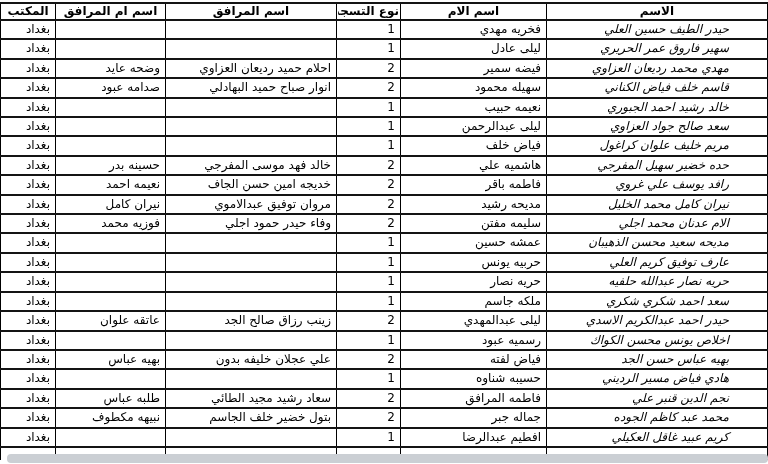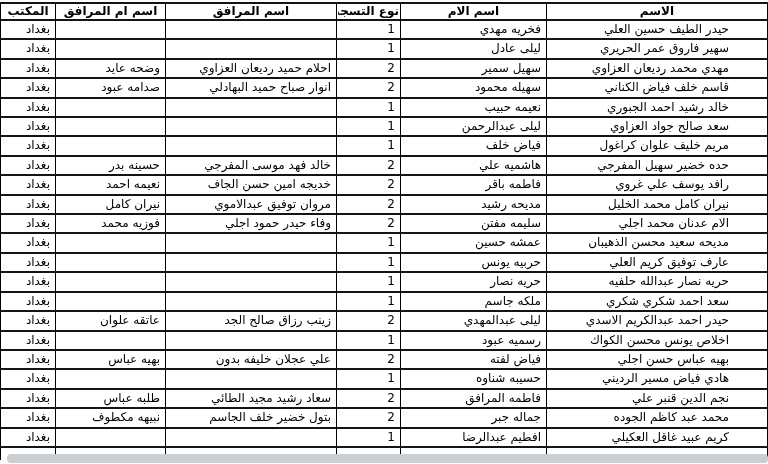--- a/index.html
+++ b/index.html
@@ -40,21 +40,21 @@
     padding: 0 1px;
     border-radius: 7px;
   }
   td {
     font-size: 12px;
     height: 17.4px;
     line-height: 17.4px;
     text-align: right;
     padding: 0 5px;
   }
-  td.col-name { padding-right: 38px; padding-left: 4px; }
+  td.col-name { padding-right: 38px; padding-left: 4px; font-style: italic; }
   td.col-reg_type { padding-left: 3px; }
   tr.partial td {
     height: 12px;
     border-bottom: none;
   }
   .hscrollbar {
     position: absolute;
     left: 7px; right: 0; bottom: 1px;
     height: 9px;
     background: #cbcfd4;
@@ -96,21 +96,21 @@
         <tr>
           <td class="col-name">سهير فاروق عمر الحريري</td>
           <td class="col-mother">ليلى عادل</td>
           <td class="col-reg_type">1</td>
           <td class="col-companion"></td>
           <td class="col-companion_mother"></td>
           <td class="col-office">بغداد</td>
         </tr>
         <tr>
           <td class="col-name">مهدي محمد رديعان العزاوي</td>
-          <td class="col-mother">سهيل سمير</td>
+          <td class="col-mother">فيضه سمير</td>
           <td class="col-reg_type">2</td>
           <td class="col-companion">احلام حميد رديعان العزاوي</td>
           <td class="col-companion_mother">وضحه عايد</td>
           <td class="col-office">بغداد</td>
         </tr>
         <tr>
           <td class="col-name">قاسم خلف فياض الكناني</td>
           <td class="col-mother">سهيله محمود</td>
           <td class="col-reg_type">2</td>
           <td class="col-companion">انوار صباح حميد البهادلي</td>
@@ -215,21 +215,21 @@
         </tr>
         <tr>
           <td class="col-name">اخلاص يونس محسن الكواك</td>
           <td class="col-mother">رسميه عبود</td>
           <td class="col-reg_type">1</td>
           <td class="col-companion"></td>
           <td class="col-companion_mother"></td>
           <td class="col-office">بغداد</td>
         </tr>
         <tr>
-          <td class="col-name">بهيه عباس حسن اجلي</td>
+          <td class="col-name">بهيه عباس حسن الجد</td>
           <td class="col-mother">فياض لفته</td>
           <td class="col-reg_type">2</td>
           <td class="col-companion">علي عجلان خليفه بدون</td>
           <td class="col-companion_mother">بهيه عباس</td>
           <td class="col-office">بغداد</td>
         </tr>
         <tr>
           <td class="col-name">هادي فياض مسير الرديني</td>
           <td class="col-mother">حسيبه شناوه</td>
           <td class="col-reg_type">1</td>

